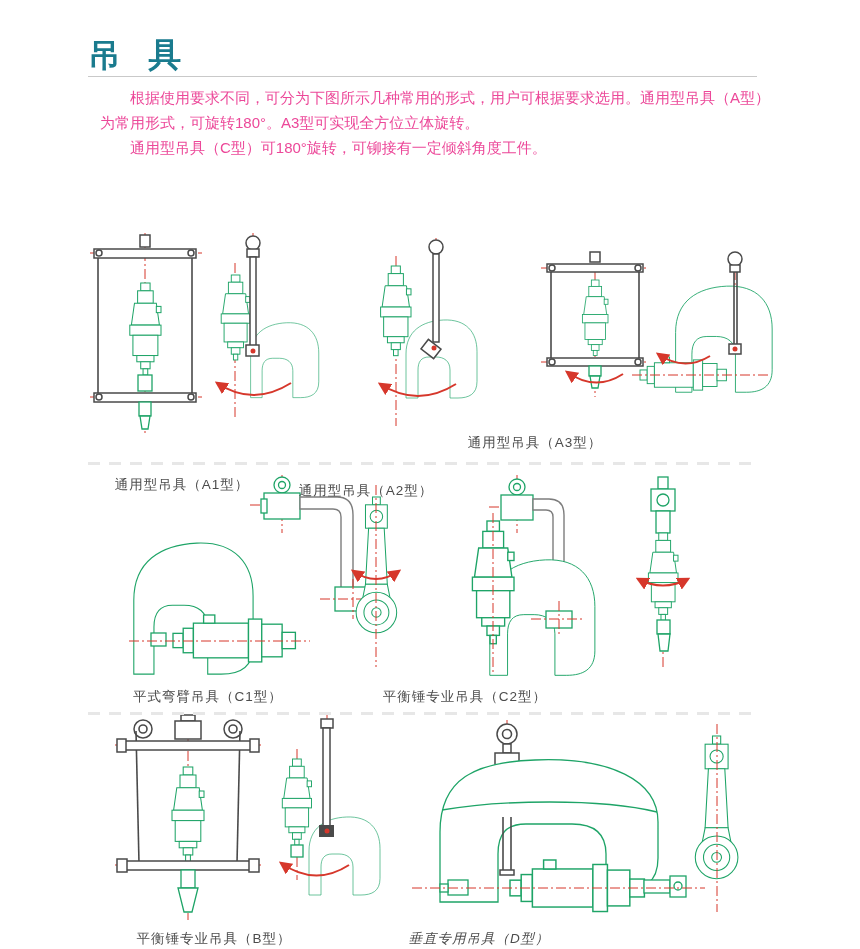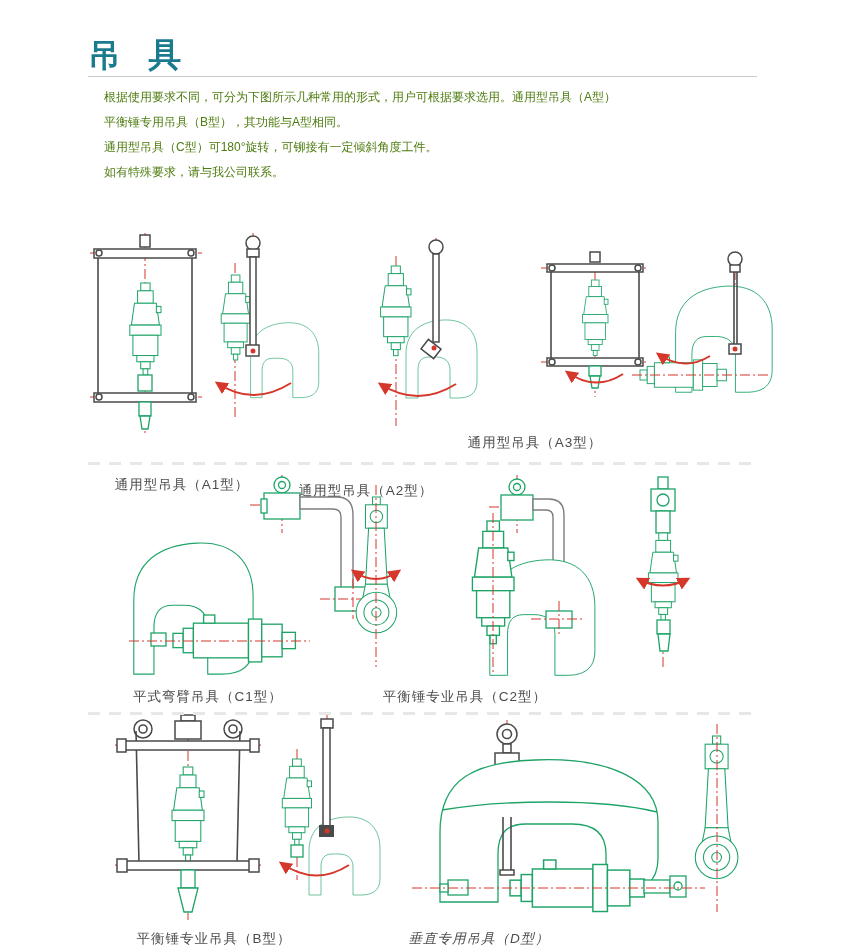--- a/index.html
+++ b/index.html
@@ -1,20 +1,20 @@
 <!DOCTYPE html>
 <html><head>
 <meta charset="utf-8">
 <style>
   html,body{margin:0;padding:0;background:#fff;}
   body{font-family:"Liberation Sans","DejaVu Sans",sans-serif;}
   .page{position:relative;width:860px;height:949px;background:#fff;overflow:hidden;}
   .title{position:absolute;left:88px;top:33px;font-size:33px;font-weight:bold;color:#1a7b8e;letter-spacing:9px;}
   .rule{position:absolute;left:88px;top:76px;width:669px;height:1px;background:#c9c9c9;}
-  .intro{position:absolute;left:80px;top:85px;width:672px;font-size:12px;line-height:25px;color:#4d7c0f;}
+  .intro{position:absolute;left:100px;top:85px;width:672px;font-size:15px;line-height:25px;color:#ec4899;}
   .intro .ind{text-indent:2em;}
   .sep{position:absolute;left:88px;height:3px;width:670px;
        background:repeating-linear-gradient(90deg,#e7e7e7 0 12px,transparent 12px 21px);}
   .cap{position:absolute;transform:translateX(-50%);white-space:nowrap;
        font-size:13.5px;color:#4c4c4c;letter-spacing:1px;}
   svg.canvas{position:absolute;left:0;top:0;}
   
   .g{stroke:#1ea467;fill:none;stroke-width:1.3}
   .gf{stroke:#1ea467;fill:#fff;stroke-width:1.3}
   .k{stroke:#4a4a4a;fill:none;stroke-width:1.6}
@@ -27,23 +27,22 @@
 </head>
 <body>
 
 <div class="page">
 
   <div class="title">吊 具</div>
   <div class="rule"></div>
 
   <div class="intro">
     <div class="ind">根据使用要求不同，可分为下图所示几种常用的形式，用户可根据要求选用。通用型吊具（A型）</div>
-    <div class="ind">平衡锤专用吊具（B型），其功能与A型相同。</div>
+    <div>为常用形式，可旋转180°。A3型可实现全方位立体旋转。</div>
     <div class="ind">通用型吊具（C型）可180°旋转，可铆接有一定倾斜角度工件。</div>
-    <div class="ind">如有特殊要求，请与我公司联系。</div>
   </div>
 
   <svg class="canvas" width="860" height="949" viewBox="0 0 860 949">
     <defs>
       <marker id="arr" viewBox="0 0 10 10" refX="8" refY="5" markerWidth="6.5" markerHeight="6.5" orient="auto-start-reverse">
         <path d="M0,0 L10,5 L0,10 Z" fill="#d6372b"></path>
       </marker>
       <g id="riv">
         <rect x="24" y="0" width="12" height="10"></rect>
         <rect x="20" y="10" width="20" height="16"></rect>

